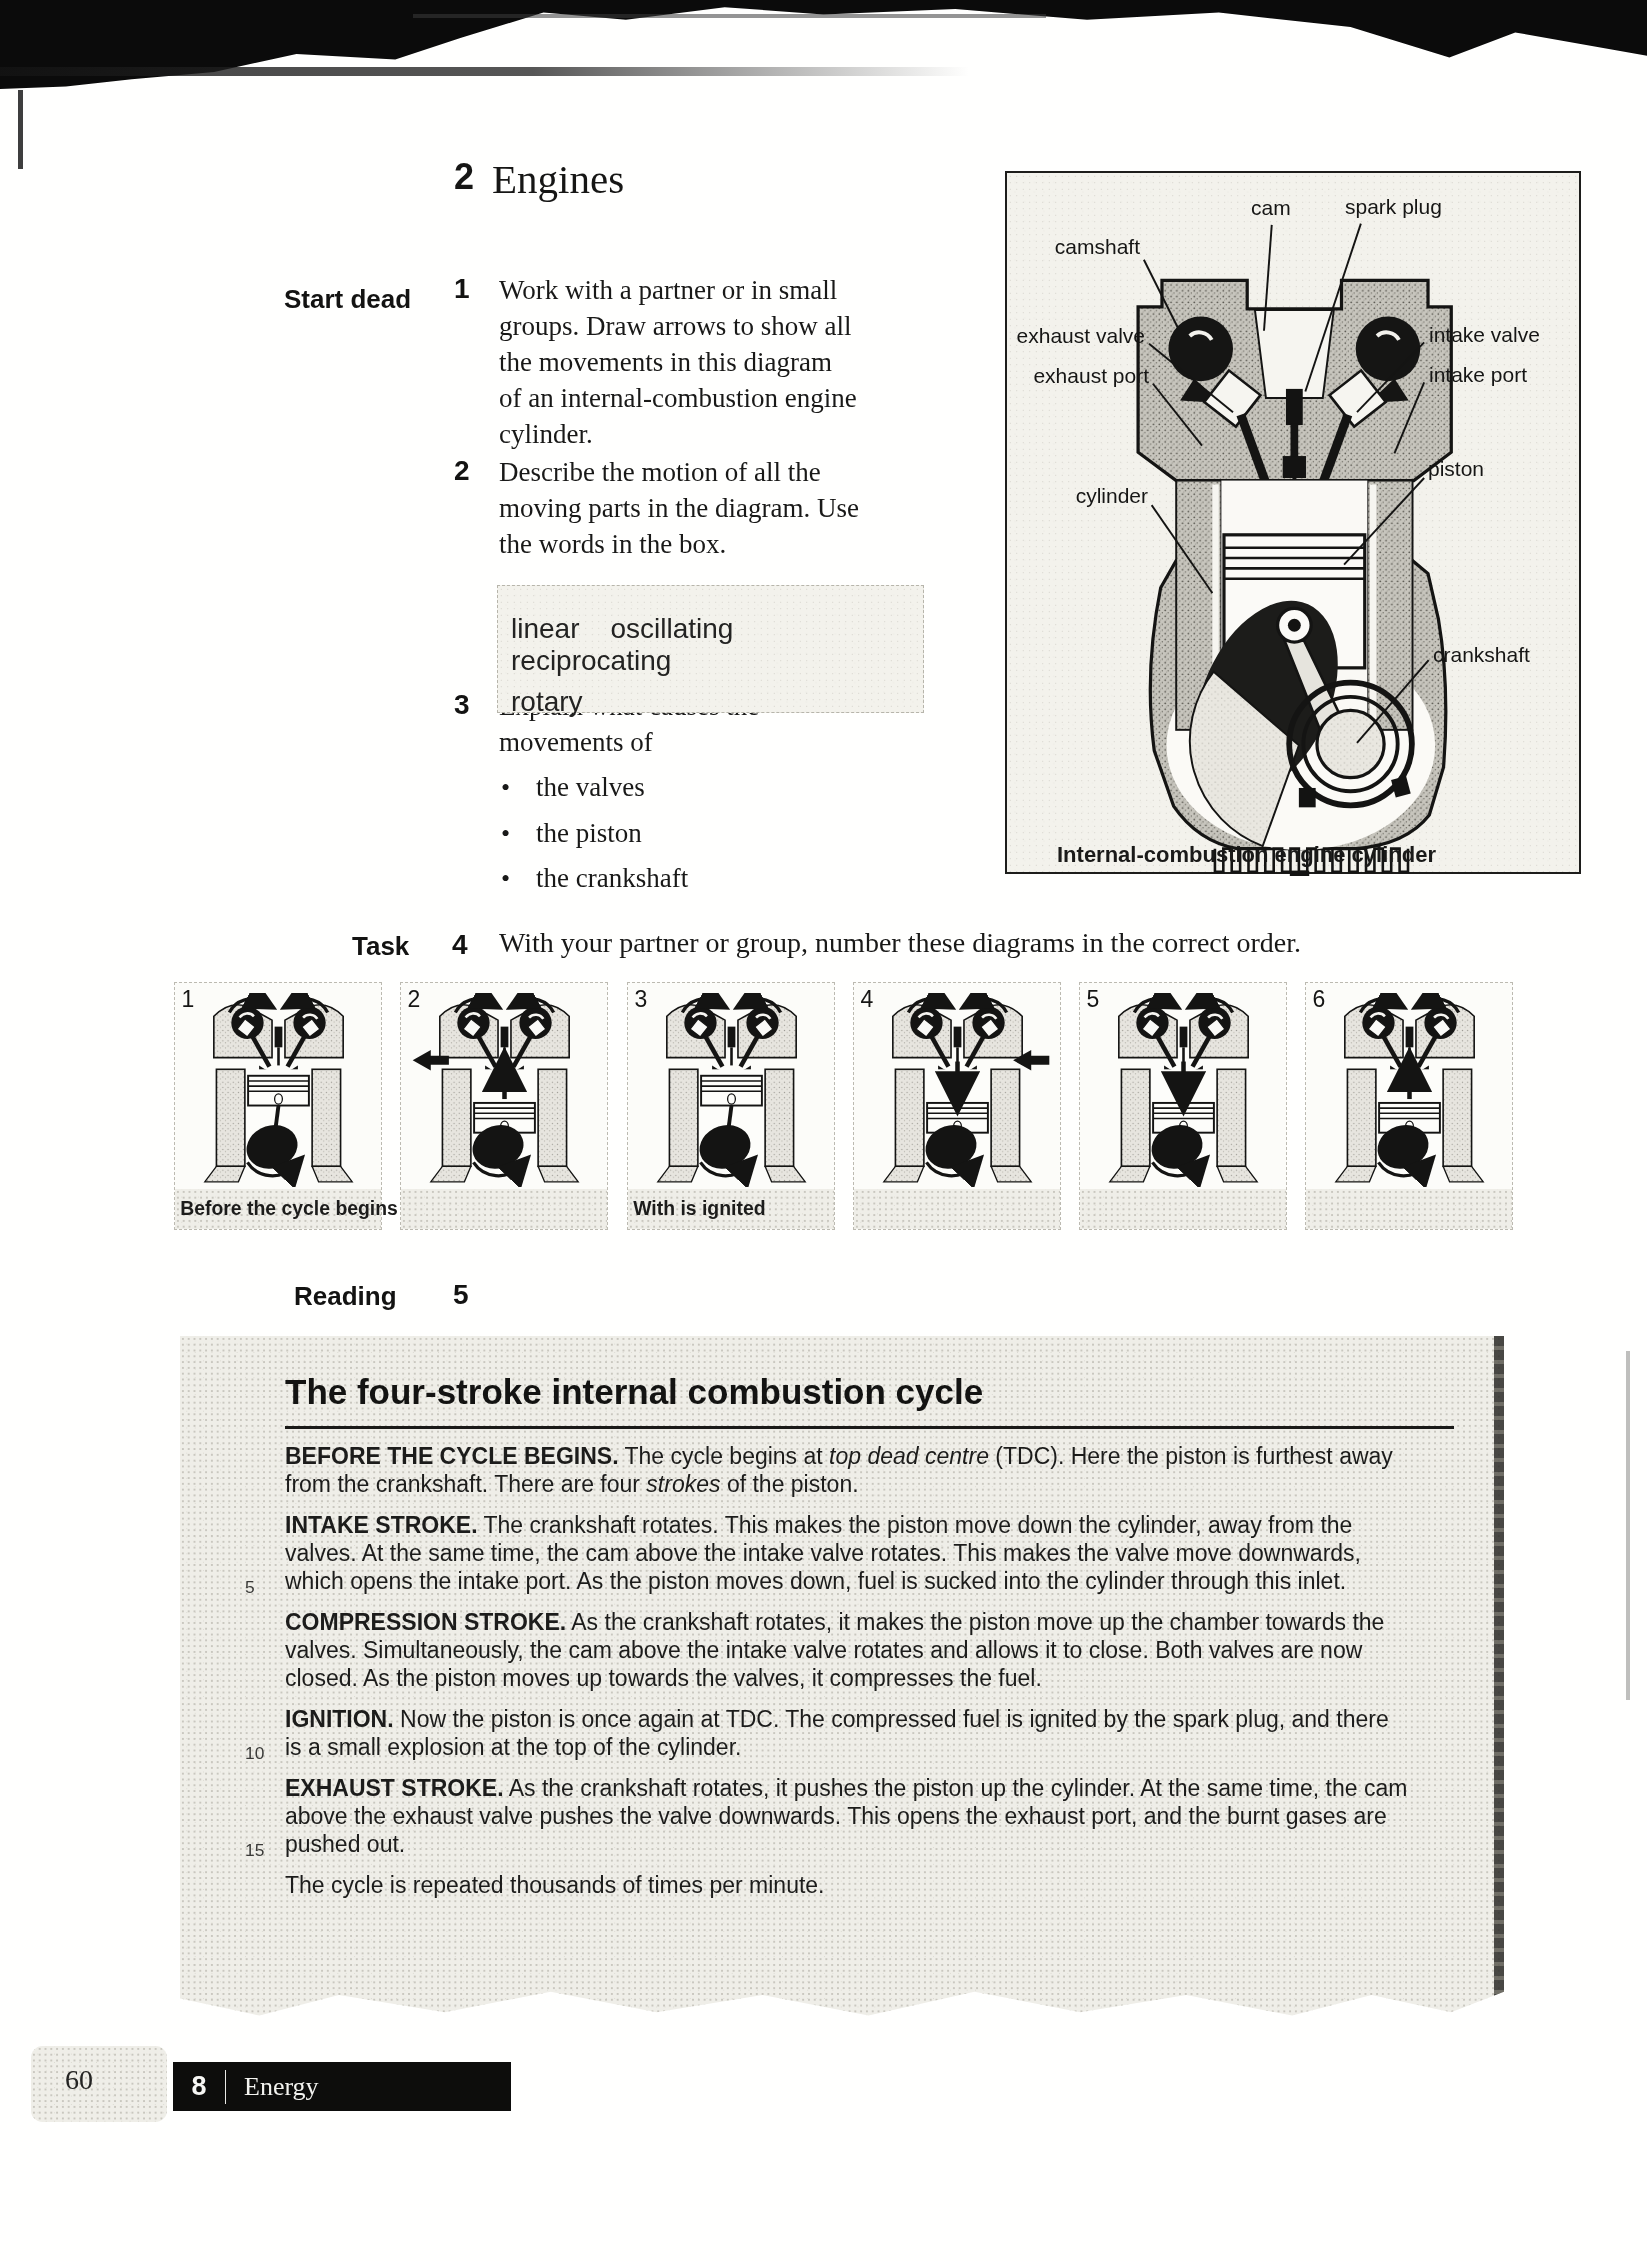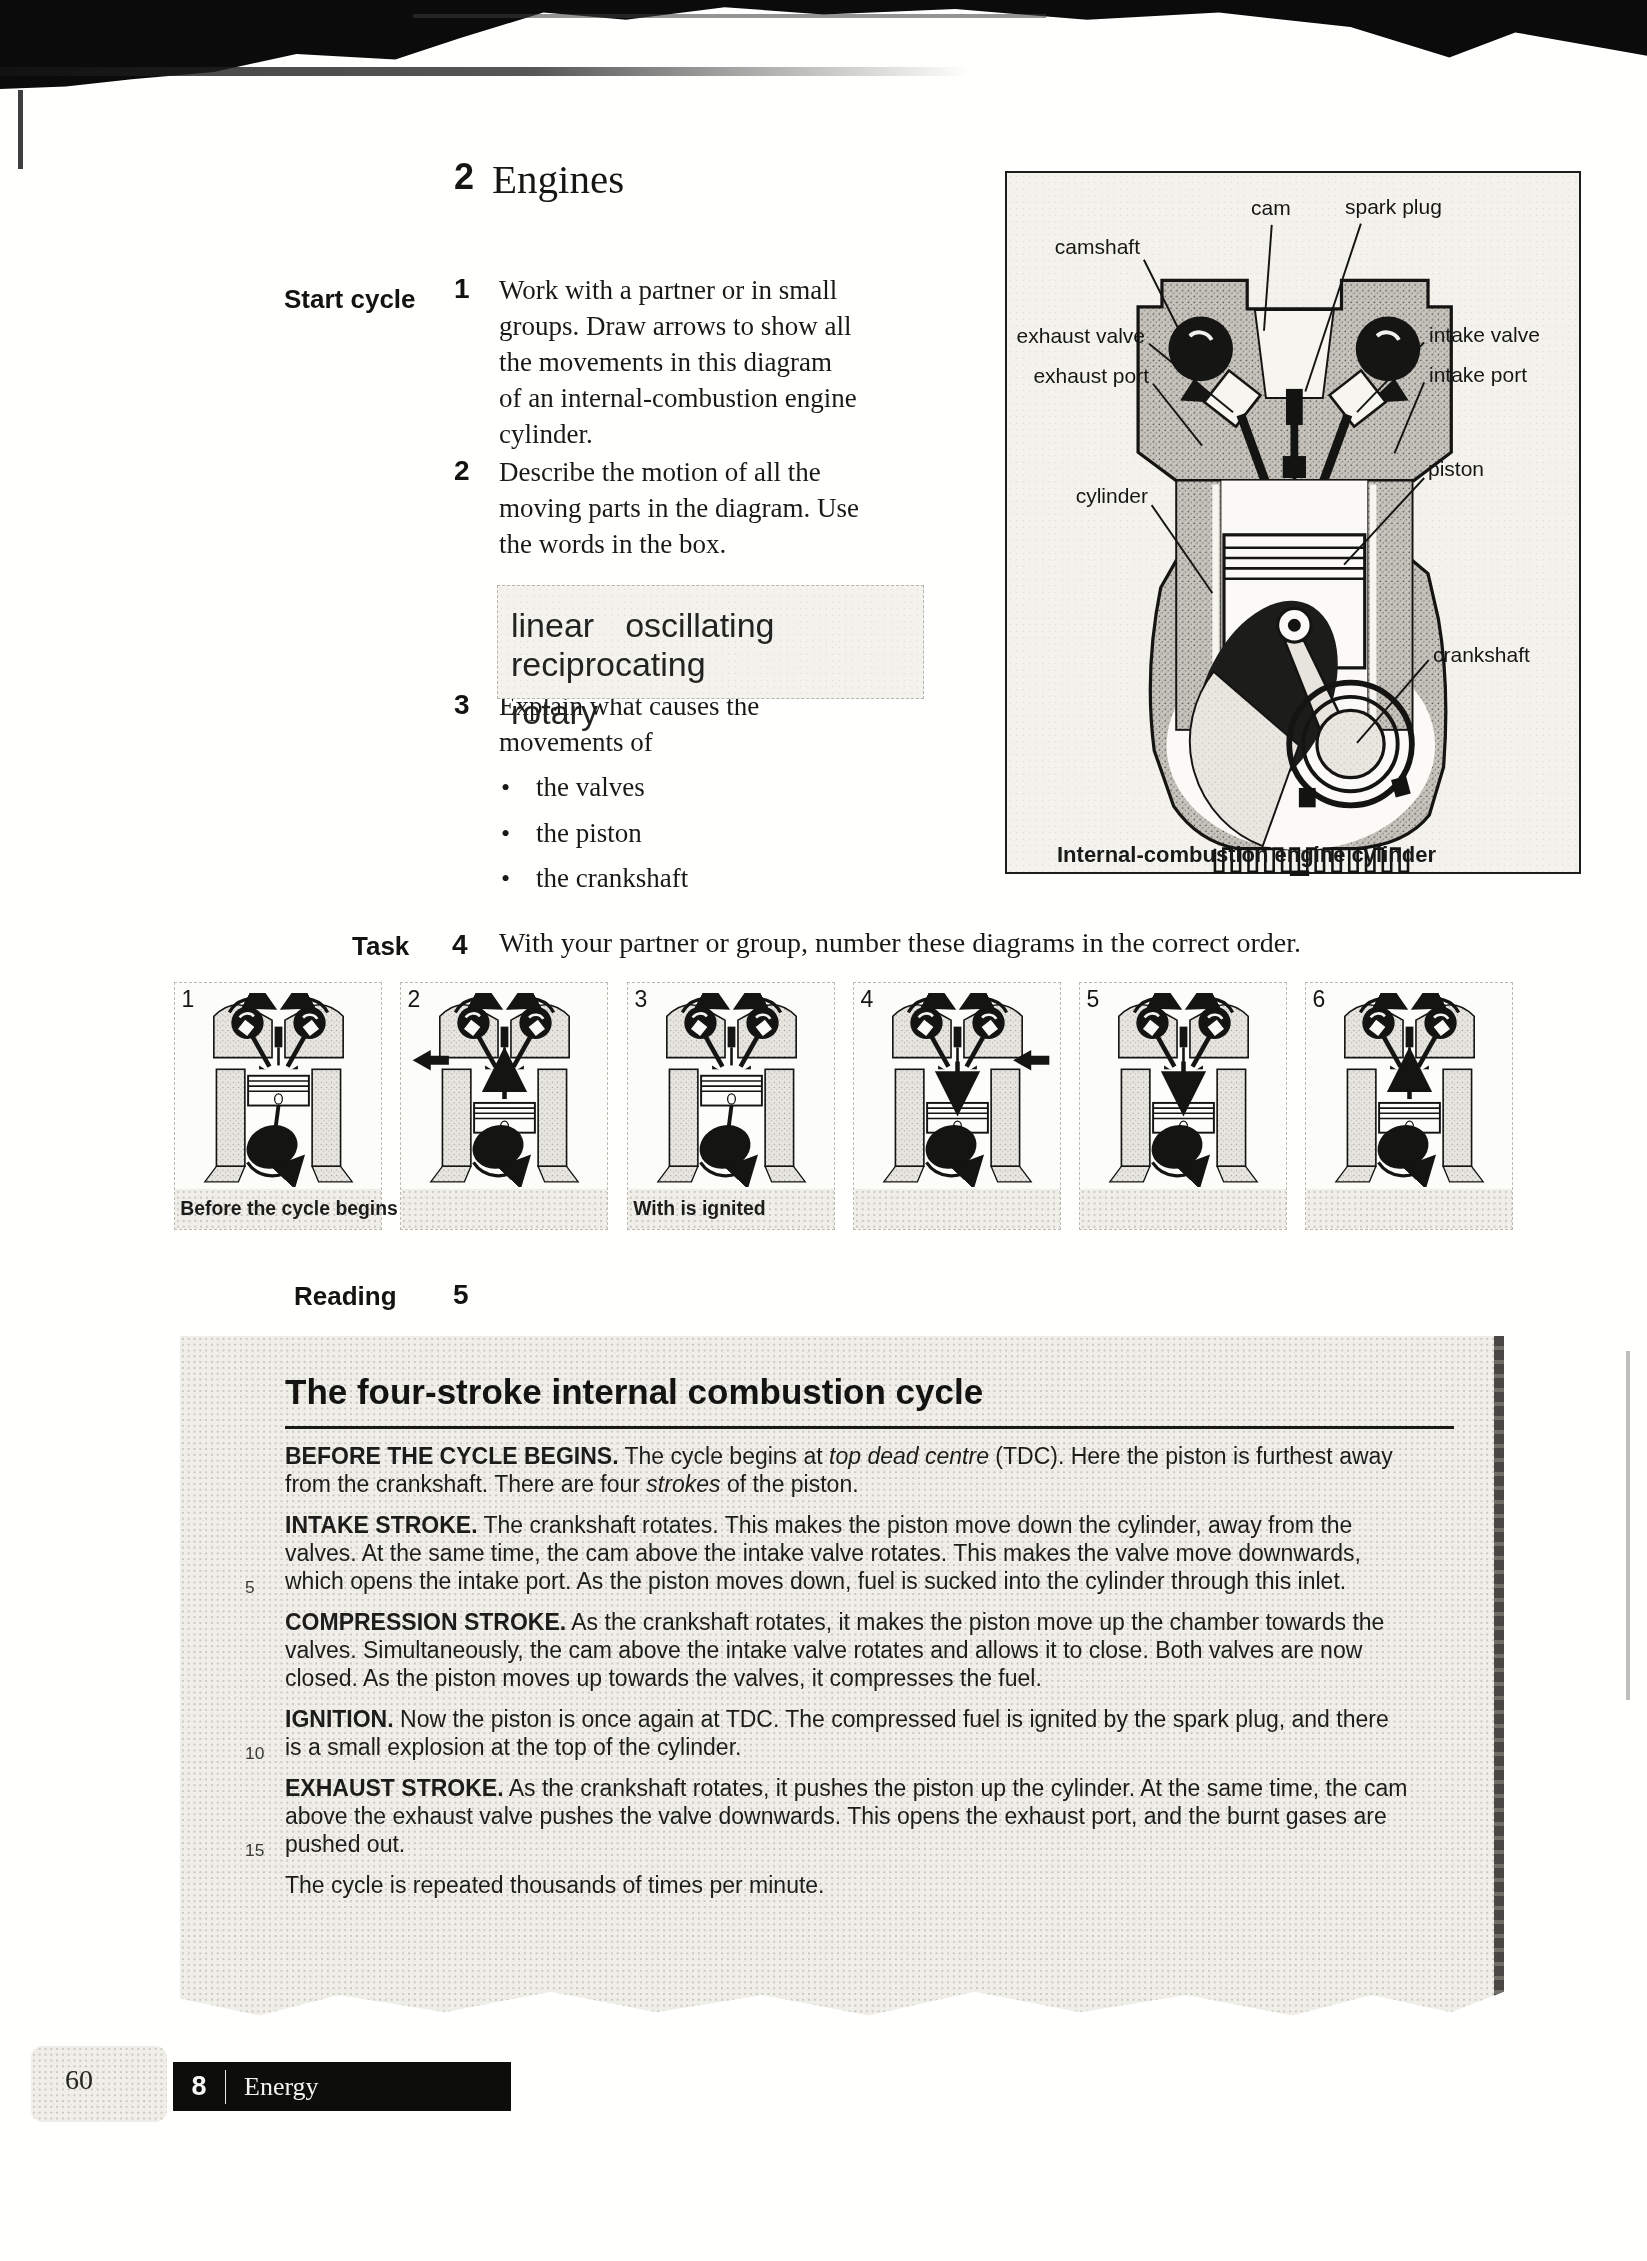--- a/index.html
+++ b/index.html
@@ -26,22 +26,22 @@
 
   .lesson-title{position:absolute;left:454px;top:155px;}
   .lesson-num{font-family:"Liberation Sans",sans-serif;font-weight:bold;font-size:36px;vertical-align:3.9px;}
   .lesson-name{font-family:Liberation Serif, serif;font-size:41px;margin-left:18px;}
 
   .margin-label{position:absolute;font-family:"Liberation Sans",sans-serif;font-weight:bold;font-size:26px;color:#131312;}
   .ex-num{position:absolute;font-family:"Liberation Sans",sans-serif;font-weight:bold;font-size:28px;color:#131312;}
   .ex-text{position:absolute;font-size:27px;line-height:36px;width:452px;color:#191918;}
 
   .word-box{position:absolute;left:497px;top:585px;width:399px;height:72px;
-    border:1.9px dashed #b7b5ab;padding:20px 13px;font-family:"Liberation Sans",sans-serif;
-    font-size:34px;color:#232322;}
+    border:1.9px dashed #b7b5ab;padding:27px 13px;font-family:"Liberation Sans",sans-serif;
+    font-size:28px;color:#232322;}
   .word-box .w{margin-right:31px;display:inline-block;}
 
   .bullet-row{position:absolute;left:501px;font-size:27px;color:#191918;}
   .bullet-row .dot{display:inline-block;width:35px;font-size:26px;}
 
   
   .panel{position:absolute;left:1005px;top:171px;width:576px;height:703px;border:2.6px solid #1d1d1b;box-sizing:border-box;}
   .panel svg{position:absolute;left:0;top:0;}
   .eng-label{position:absolute;font-family:"Liberation Sans",sans-serif;font-size:21px;color:#161615;white-space:nowrap;}
   .eng-label.end{transform:translateX(-100%);}
@@ -93,21 +93,21 @@
   <div class="topband"></div>
   <div class="topband-streak1"></div>
   <div class="topband-streak2"></div>
   <div class="scratch-left"></div>
   <div class="scratch-right"></div>
 
   <div class="lesson-title">
     <span class="lesson-num">2</span><span class="lesson-name">Engines</span>
   </div>
 
-  <div class="margin-label" style="left:284px;top:284px;">Start cycle</div>
+  <div class="margin-label" style="left:284px;top:284px;">Start dead</div>
   <div id="exercises">
       <div class="ex-num" style="left: 454px; top: 273px;">1</div>
       <div class="ex-text serif" style="left: 499px; top: 272px;">Work with a partner or in small<br>groups. Draw arrows to show all<br>the movements in this diagram<br>of an internal-combustion engine<br>cylinder.</div>
       <div class="ex-num" style="left: 454px; top: 455px;">2</div>
       <div class="ex-text serif" style="left: 499px; top: 454px;">Describe the motion of all the<br>moving parts in the diagram. Use<br>the words in the box.</div>
       <div class="ex-num" style="left: 454px; top: 689px;">3</div>
       <div class="ex-text serif" style="left: 499px; top: 688px;">Explain what causes the<br>movements of</div>
     </div>
 
   <div class="word-box speckle-light" id="word-box">

